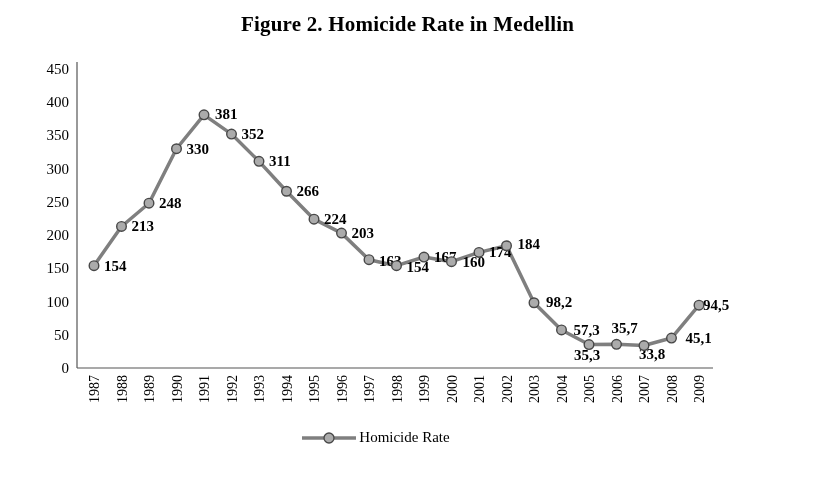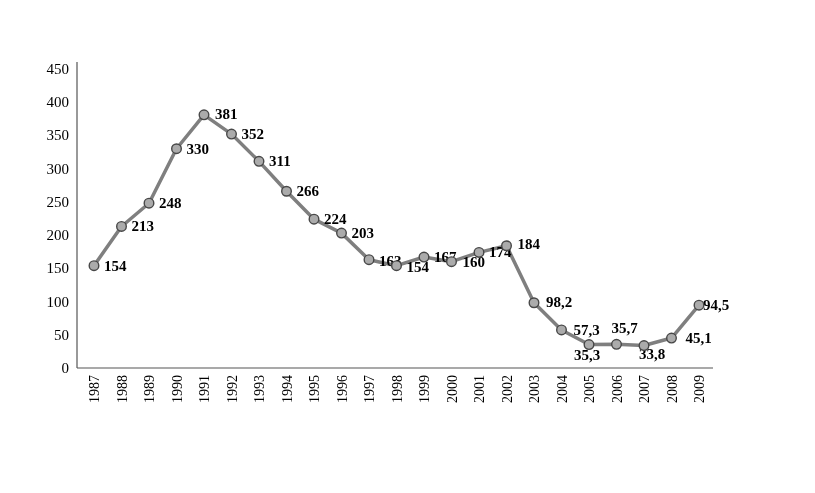--- a/index.html
+++ b/index.html
@@ -37,20 +37,21 @@
     white-space:nowrap;
   }
   .source-note b{font-weight:bold;}
   svg text{font-family:"Liberation Serif","DejaVu Serif",serif;}
 </style>
 </head>
 <body>
 
 <div class="page">
 
+  <div class="fig-title">Figure 2. Homicide Rate in Medellin</div>
 
   <div class="chart-wrap">
     <svg width="815" height="375" viewBox="0 0 815 375" xmlns="http://www.w3.org/2000/svg">
         <line x1="77" y1="12" x2="77" y2="318" stroke="#555555" stroke-width="1.2"></line>
         <line x1="77" y1="318" x2="713" y2="318" stroke="#555555" stroke-width="1.2"></line>
         <text x="69" y="323" text-anchor="end" font-size="15" fill="#000000">0</text>
         <text x="69" y="289.77777777777777" text-anchor="end" font-size="15" fill="#000000">50</text>
         <text x="69" y="256.55555555555554" text-anchor="end" font-size="15" fill="#000000">100</text>
         <text x="69" y="223.33333333333334" text-anchor="end" font-size="15" fill="#000000">150</text>
         <text x="69" y="190.11111111111111" text-anchor="end" font-size="15" fill="#000000">200</text>
@@ -125,15 +126,24 @@
         <circle cx="534" cy="252.75155555555557" r="4.8" fill="#ababab" stroke="#474747" stroke-width="1.4"></circle>
         <circle cx="561.5" cy="279.9273333333333" r="4.8" fill="#ababab" stroke="#474747" stroke-width="1.4"></circle>
         <circle cx="589" cy="294.5451111111111" r="4.8" fill="#ababab" stroke="#474747" stroke-width="1.4"></circle>
         <circle cx="616.5" cy="294.27933333333334" r="4.8" fill="#ababab" stroke="#474747" stroke-width="1.4"></circle>
         <circle cx="644" cy="295.5417777777778" r="4.8" fill="#ababab" stroke="#474747" stroke-width="1.4"></circle>
         <circle cx="671.5" cy="288.03355555555555" r="4.8" fill="#ababab" stroke="#474747" stroke-width="1.4"></circle>
         <circle cx="699" cy="255.21" r="4.8" fill="#ababab" stroke="#474747" stroke-width="1.4"></circle>
       </svg>
   </div>
 
+  <div class="legend">
+    <div class="legend-inner">
+      <svg width="56" height="14" viewBox="0 0 56 14" xmlns="http://www.w3.org/2000/svg">
+        <line x1="1" y1="7" x2="55" y2="7" stroke="#7f7f7f" stroke-width="3.5"></line>
+        <circle cx="28" cy="7" r="5" fill="#ababab" stroke="#474747" stroke-width="1.3"></circle>
+      </svg>
+      <span class="legend-label">Homicide Rate</span>
+    </div>
+  </div>
 
 
 </div>
 
 </body></html>

